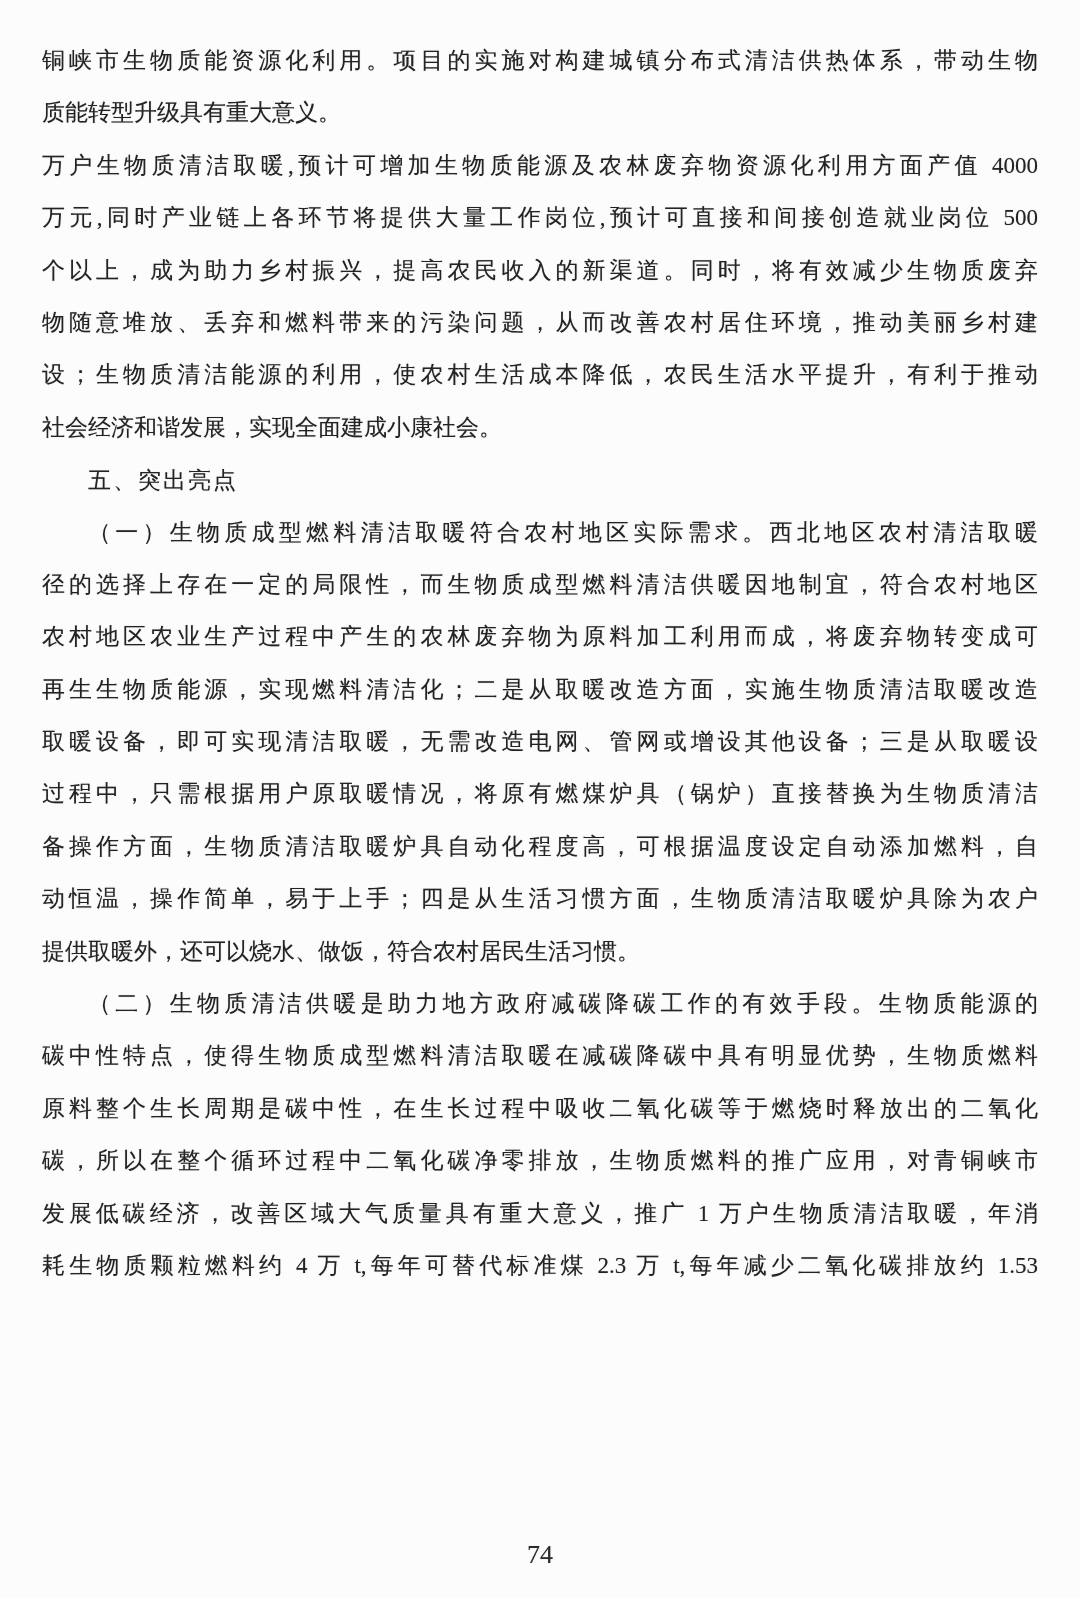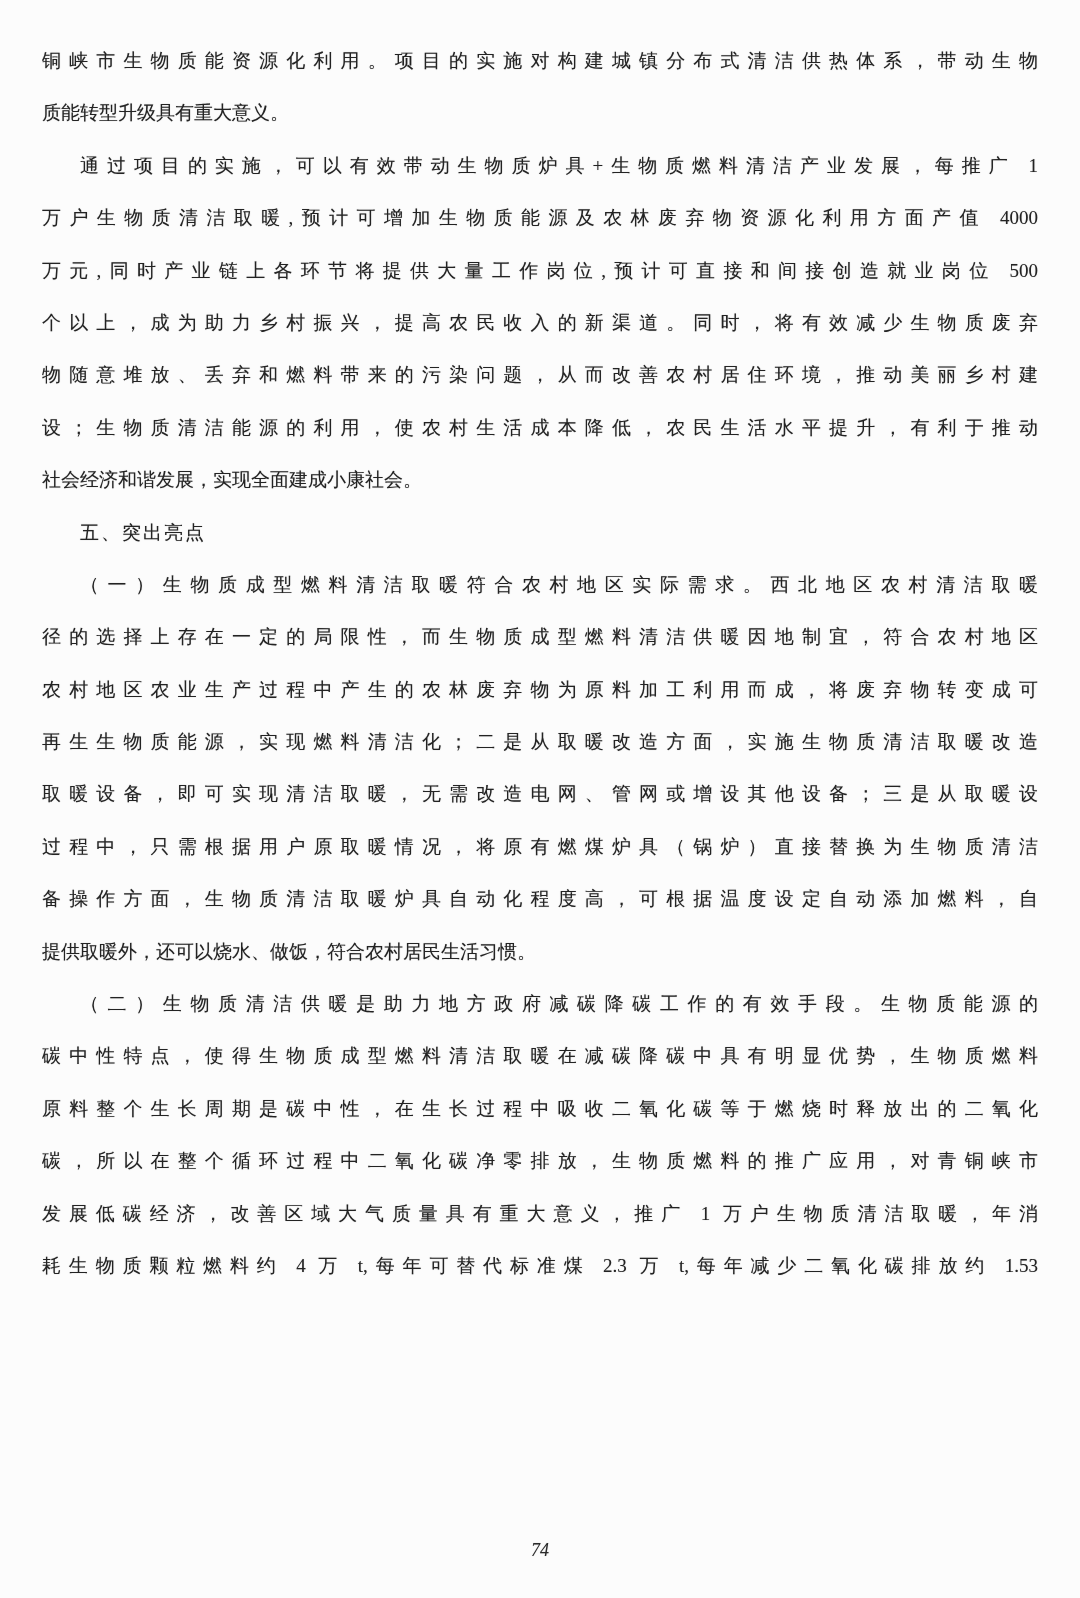--- a/index.html
+++ b/index.html
@@ -16,21 +16,21 @@
     color: #232323;
     overflow: hidden;
   }
   .content {
     position: absolute;
     left: 42px;
     top: 35px;
     width: 996px;
   }
   .line {
-    font-size: 19px;
+    font-size: 23px;
     line-height: 52.4px;
     height: 52.4px;
     text-align: justify;
     text-align-last: justify;
     overflow: hidden;
     white-space: normal;
     text-shadow: 0 0 1px rgba(35,35,35,0.35);
   }
   .line.end {
     text-align: right;
@@ -48,57 +48,56 @@
     letter-spacing: 2px;
   }
   .footer {
     position: absolute;
     left: 0;
     right: 0;
     top: 1540px;
     text-align: center;
   }
   .page-number {
-    font-size: 18px;
+    font-size: 26px;
     color: #2a2a2a;
     text-shadow: 0 0 1px rgba(35,35,35,0.3);
-    font-style: italic;
   }
 </style>
 </head>
 <body>
 
 <div class="page">
   <div class="content">
 
     <div>
       <div class="line">铜峡市生物质能资源化利用。项目的实施对构建城镇分布式清洁供热体系，带动生物</div>
       <div class="line end">质能转型升级具有重大意义。</div>
     </div>
 
     <div>
-      <div class="line indent">通过项目的实施，可以有效带动生物质炉具+生物质燃料清洁产业发展，每推广 1</div>
       <div class="line">万户生物质清洁取暖,预计可增加生物质能源及农林废弃物资源化利用方面产值 4000</div>
       <div class="line">万元,同时产业链上各环节将提供大量工作岗位,预计可直接和间接创造就业岗位 500</div>
       <div class="line">个以上，成为助力乡村振兴，提高农民收入的新渠道。同时，将有效减少生物质废弃</div>
       <div class="line">物随意堆放、丢弃和燃料带来的污染问题，从而改善农村居住环境，推动美丽乡村建</div>
       <div class="line">设；生物质清洁能源的利用，使农村生活成本降低，农民生活水平提升，有利于推动</div>
       <div class="line end">社会经济和谐发展，实现全面建成小康社会。</div>
     </div>
 
     <div class="line heading">五、突出亮点</div>
 
     <div>
       <div class="line indent">（一）生物质成型燃料清洁取暖符合农村地区实际需求。西北地区农村清洁取暖</div>
       <div class="line">径的选择上存在一定的局限性，而生物质成型燃料清洁供暖因地制宜，符合农村地区</div>
       <div class="line">农村地区农业生产过程中产生的农林废弃物为原料加工利用而成，将废弃物转变成可</div>
       <div class="line">再生生物质能源，实现燃料清洁化；二是从取暖改造方面，实施生物质清洁取暖改造</div>
       <div class="line">取暖设备，即可实现清洁取暖，无需改造电网、管网或增设其他设备；三是从取暖设</div>
       <div class="line">过程中，只需根据用户原取暖情况，将原有燃煤炉具（锅炉）直接替换为生物质清洁</div>
       <div class="line">备操作方面，生物质清洁取暖炉具自动化程度高，可根据温度设定自动添加燃料，自</div>
+      <div class="line">动恒温，操作简单，易于上手；四是从生活习惯方面，生物质清洁取暖炉具除为农户</div>
       <div class="line end">提供取暖外，还可以烧水、做饭，符合农村居民生活习惯。</div>
     </div>
 
     <div>
       <div class="line indent">（二）生物质清洁供暖是助力地方政府减碳降碳工作的有效手段。生物质能源的</div>
       <div class="line">碳中性特点，使得生物质成型燃料清洁取暖在减碳降碳中具有明显优势，生物质燃料</div>
       <div class="line">原料整个生长周期是碳中性，在生长过程中吸收二氧化碳等于燃烧时释放出的二氧化</div>
       <div class="line">碳，所以在整个循环过程中二氧化碳净零排放，生物质燃料的推广应用，对青铜峡市</div>
       <div class="line">发展低碳经济，改善区域大气质量具有重大意义，推广 1 万户生物质清洁取暖，年消</div>
       <div class="line">耗生物质颗粒燃料约 4 万 t,每年可替代标准煤 2.3 万 t,每年减少二氧化碳排放约 1.53</div>

